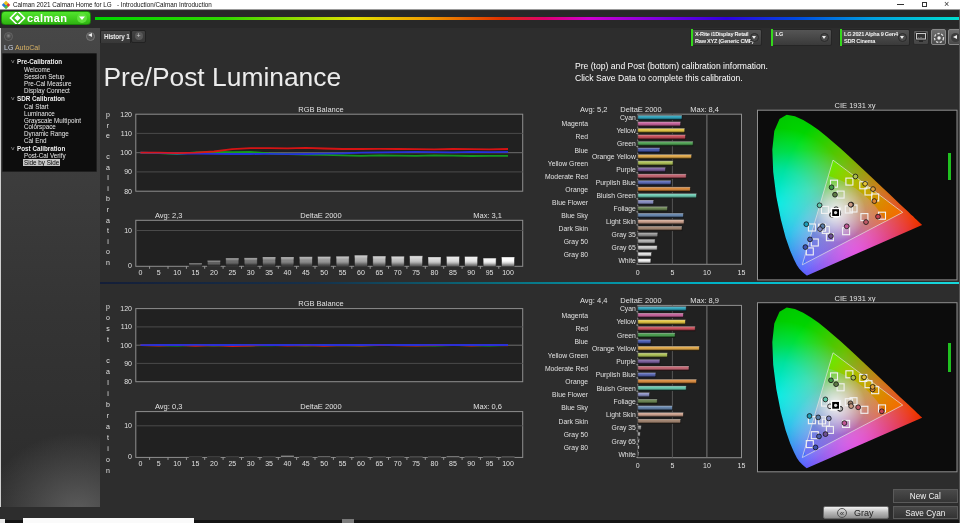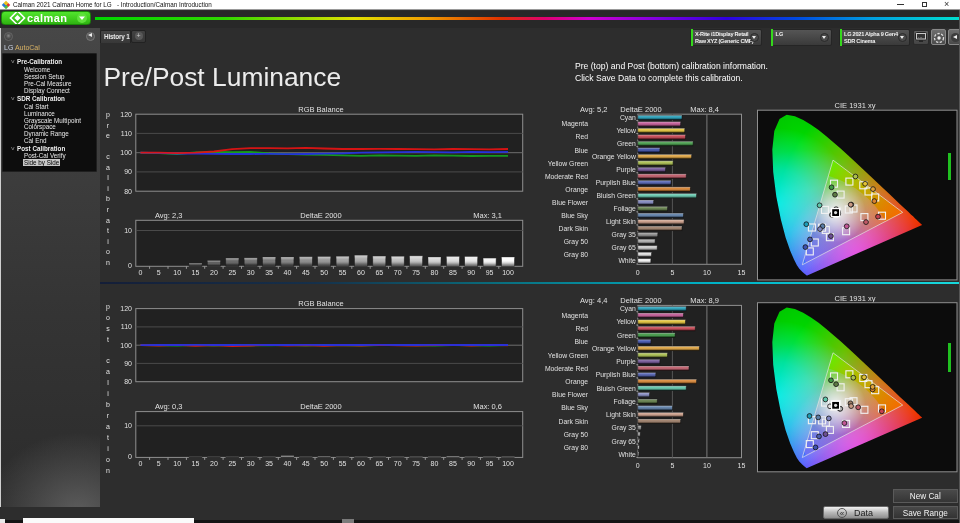--- a/index.html
+++ b/index.html
@@ -697,21 +697,21 @@
 </svg>
 
 <div class="abs" style="left:100px;top:282.2px;width:860px;height:2px;background:linear-gradient(90deg,#141e38 0%,#16304a 25%,#0a6a7a 45%,#00b4c8 72%,#18d8dc 100%);"></div>
 
 <div class="abs" style="left:947.5px;top:153px;width:3.5px;height:27px;background:#20c020;"></div>
 <div class="abs" style="left:947.5px;top:343px;width:3.5px;height:29px;background:#20c020;"></div>
 
 <div class="abs" style="left:892.5px;top:489px;width:65.5px;height:13.5px;background:linear-gradient(180deg,#4a4a4a,#353535);border:1px solid #5a5a5a;text-align:center;font-size:8.2px;color:#f2f2f2;line-height:13px;">New Cal</div>
 <div class="abs" style="left:823px;top:505.5px;width:66px;height:13.5px;background:linear-gradient(180deg,#f2f2f2,#b9b9b9 50%,#8f8f8f);border:1px solid #666;border-radius:2px;font-size:9px;color:#222;">
     <span style="position:absolute;left:13px;top:1px;width:10px;height:10px;border:1px solid #555;border-radius:50%;text-align:center;line-height:9px;font-size:8px;color:#333;">«</span>
-    <span style="position:absolute;left:30px;top:1.2px;">Data</span>
+    <span style="position:absolute;left:30px;top:1.2px;">Gray</span>
   </div>
-<div class="abs" style="left:892.5px;top:505.5px;width:65.5px;height:13.5px;background:linear-gradient(180deg,#484848,#333);border:1px solid #5a5a5a;text-align:center;font-size:8.2px;color:#f2f2f2;line-height:13px;">Save Range</div>
+<div class="abs" style="left:892.5px;top:505.5px;width:65.5px;height:13.5px;background:linear-gradient(180deg,#484848,#333);border:1px solid #5a5a5a;text-align:center;font-size:8.2px;color:#f2f2f2;line-height:13px;">Save Cyan</div>
 
 <div class="abs" style="left:0;top:519.5px;width:960px;height:3.5px;background:#141414;"></div>
 <div class="abs" style="left:23px;top:518px;width:171px;height:5px;background:#fafafa;"></div>
 <div class="abs" style="left:342px;top:519px;width:12px;height:4px;background:#7a7a7a;"></div>
 <div class="abs" style="left:0px;top:518.5px;width:5px;height:4.5px;background:#e8e8e8;"></div>
 
 <div class="abs" style="left:958.5px;top:10px;width:1.5px;height:513px;background:#555;"></div>
 </body></html>

